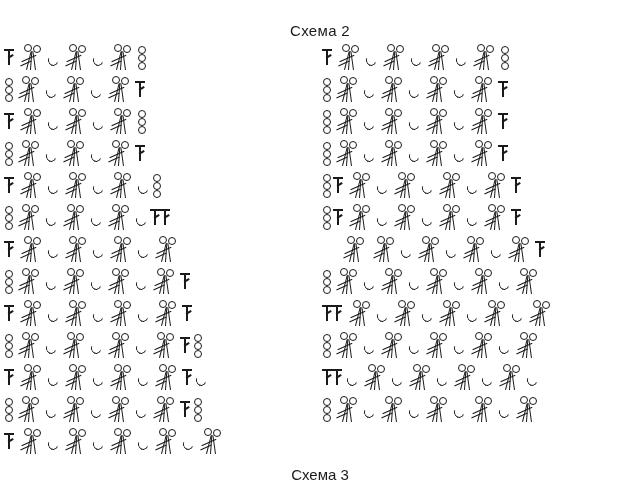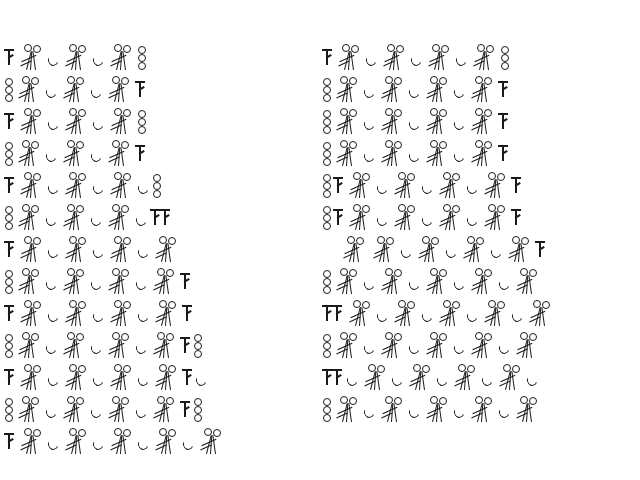--- a/index.html
+++ b/index.html
@@ -53,20 +53,21 @@
     position: absolute;
     height: 32px;
     white-space: nowrap;
   }
 </style>
 </head>
 <body>
 
 <div id="page">
 
+  <div class="title">Схема 2</div>
 
   <div class="panel panel-left">
       <div class="row" style="top:0px;left:0px;">
         <div style="position:absolute;left:0px;top:6px;width:10px;height:19px;">
           <div style="position:absolute;left:4px;top:2px;width:1.5px;height:15px;background:#1a1a1a;"></div>
           <div style="position:absolute;left:0px;top:1px;width:10px;height:1.5px;background:#1a1a1a;"></div>
           <div style="position:absolute;left:4px;top:9px;width:6px;height:1.5px;background:#1a1a1a;transform:rotate(-32deg);transform-origin:left center;"></div>
         </div>
         <div style="position:absolute;left:13px;top:2px;width:30px;height:30px;">
           <div style="position:absolute;left:7px;top:0px;width:6px;height:6px;border:1.3px solid #1a1a1a;border-radius:50%;"></div>
@@ -1492,14 +1493,15 @@
           <div style="position:absolute;left:16px;top:1px;width:6px;height:6px;border:1.3px solid #1a1a1a;border-radius:50%;"></div>
           <div style="position:absolute;left:9px;top:7px;width:1.4px;height:19px;background:#1a1a1a;transform:rotate(14deg);transform-origin:bottom center;"></div>
           <div style="position:absolute;left:13px;top:7px;width:1.4px;height:19px;background:#1a1a1a;transform:rotate(4deg);transform-origin:bottom center;"></div>
           <div style="position:absolute;left:18px;top:7px;width:1.4px;height:19px;background:#1a1a1a;transform:rotate(-8deg);transform-origin:bottom center;"></div>
           <div style="position:absolute;left:4px;top:14px;width:16px;height:1.4px;background:#1a1a1a;transform:rotate(-24deg);"></div>
           <div style="position:absolute;left:3px;top:19px;width:12px;height:1.4px;background:#1a1a1a;transform:rotate(-24deg);"></div>
         </div>
       </div>
     </div>
 
+  <div class="bottom-title">Схема 3</div>
 
 </div>
 
 </body></html>

